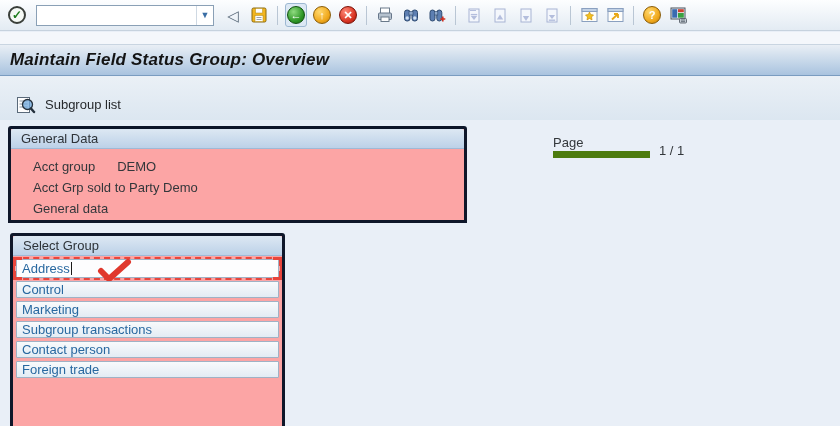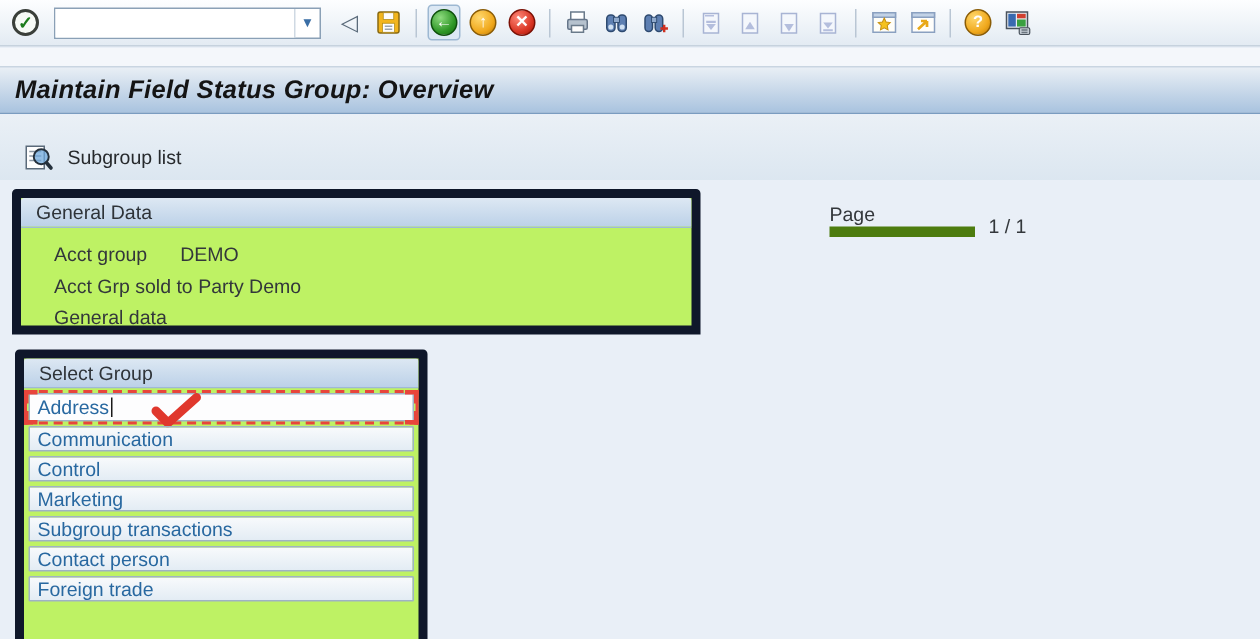--- a/index.html
+++ b/index.html
@@ -47,21 +47,21 @@
   .apptb { position:absolute; top:77px; left:0; right:0; height:56px;
     background:linear-gradient(#eaf0f6,#d8e4ef);
     border-bottom:1px solid #a9bccd; display:flex; align-items:center; padding-left:8px; }
   .appbtn { display:flex; align-items:center; gap:9px; background:transparent; border:1px solid transparent;
             border-radius:3px; padding:2px 6px; cursor:pointer; }
   .appbtn .lbl { font-size:13px; color:#26292c; }
 
   
   .content { position:absolute; top:120px; left:0; right:0; bottom:0; background:#e9eff7; }
 
-  .gbox { position:absolute; background:#bef264; border:6px solid #0f172a; border-radius:3px 3px 0 0; }
+  .gbox { position:absolute; background:#fca5a5; border:3px solid #0f172a; border-radius:3px 3px 0 0; }
   .gbox .hdr { height:20px; line-height:19px; padding-left:10px; font-size:13px; color:#2e3338;
     background:linear-gradient(#dde8f3,#bcd1e8); border-bottom:1px solid #9fb9d6; border-radius:2px 2px 0 0; }
 
   .general { left:8px; top:6px; width:459px; height:97px; }
   .gd-rows { padding:7px 0 0 22px; }
   .gd-row { font-size:13px; color:#33373b; line-height:21px; white-space:pre; }
   .gd-row .val { margin-left:22px; }
 
   .pagefield { position:absolute; left:553px; top:15px; display:flex; align-items:flex-end; }
   .pagefield .plabel { display:inline-block; width:97px; font-size:13px; color:#33373b;
@@ -265,21 +265,20 @@
             <i class="tl"></i>
               <i class="tr"></i>
               <i class="bl"></i>
               <i class="br"></i>
           </div>
           <svg class="checkmark" width="40" height="26" viewBox="0 0 40 26">
             <path d="M6 13 L14 21 L33 4" fill="none" stroke="#e0382d" stroke-width="6" stroke-linecap="round" stroke-linejoin="round"></path>
           </svg>
         </div>
 
-        <div class="sg-row">Communication</div>
         <div class="sg-row">Control</div>
         <div class="sg-row">Marketing</div>
         <div class="sg-row">Subgroup transactions</div>
         <div class="sg-row">Contact person</div>
         <div class="sg-row">Foreign trade</div>
       </div>
     </div>
 
   </div>
 </div>

